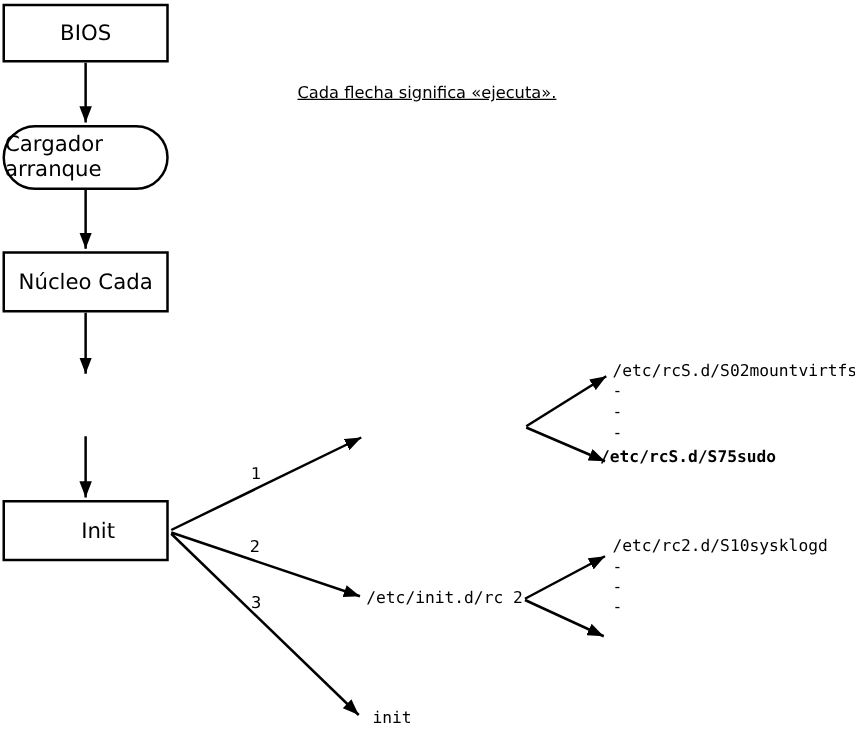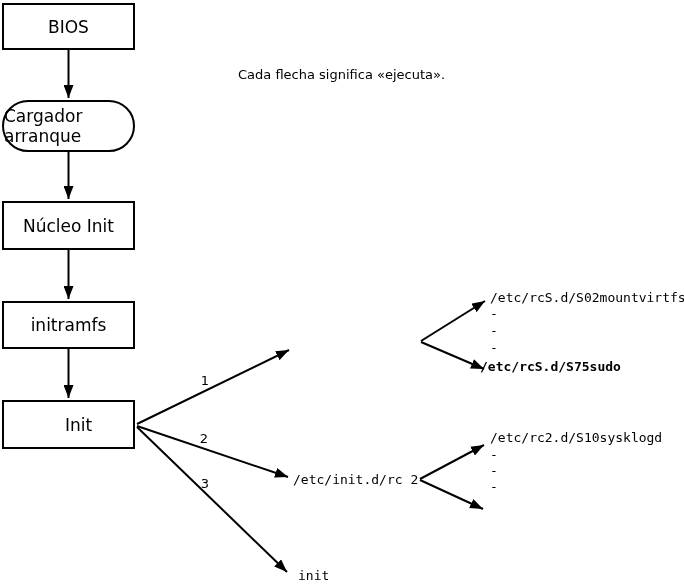--- a/index.html
+++ b/index.html
@@ -34,20 +34,21 @@
   .box-loader    { top: 100px; height: 52px; border-radius: 26px; }
   .box-kernel    { top: 201px; height: 49px; }
   .box-initramfs { top: 301px; height: 48px; }
   .box-init      { top: 400px; height: 49px; padding-left: 20px; }
   .note {
     position: absolute;
     left: 238px; top: 67px;
     font-size: 13px;
     color: #000000;
     white-space: nowrap;
+    text-decoration: underline;
   }
   .num {
     position: absolute;
     transform: translate(-50%, -50%);
     font-size: 13px;
     color: #000000;
   }
   .num-1 { left: 205px; top: 380px; }
   .num-2 { left: 204px; top: 438px; }
   .num-3 { left: 205px; top: 483px; }
@@ -101,24 +102,21 @@
     <line x1="420" y1="480" x2="483" y2="509" stroke="#000000" stroke-width="2" marker-end="url(#ah)"></line>
   </svg>
 
   <div class="box box-bios">
     <span>BIOS</span>
   </div>
   <div class="box box-loader">
     <span>Cargador arranque</span>
   </div>
   <div class="box box-kernel">
-    <span>Núcleo Init</span>
-  </div>
-  <div class="box box-initramfs">
-    <span>initramfs</span>
+    <span>Núcleo Cada</span>
   </div>
   <div class="box box-init">
     <span>Init</span>
   </div>
 
   <div class="note">Cada flecha significa «ejecuta».</div>
 
   <div class="num num-1">1</div>
   <div class="num num-2">2</div>
   <div class="num num-3">3</div>

